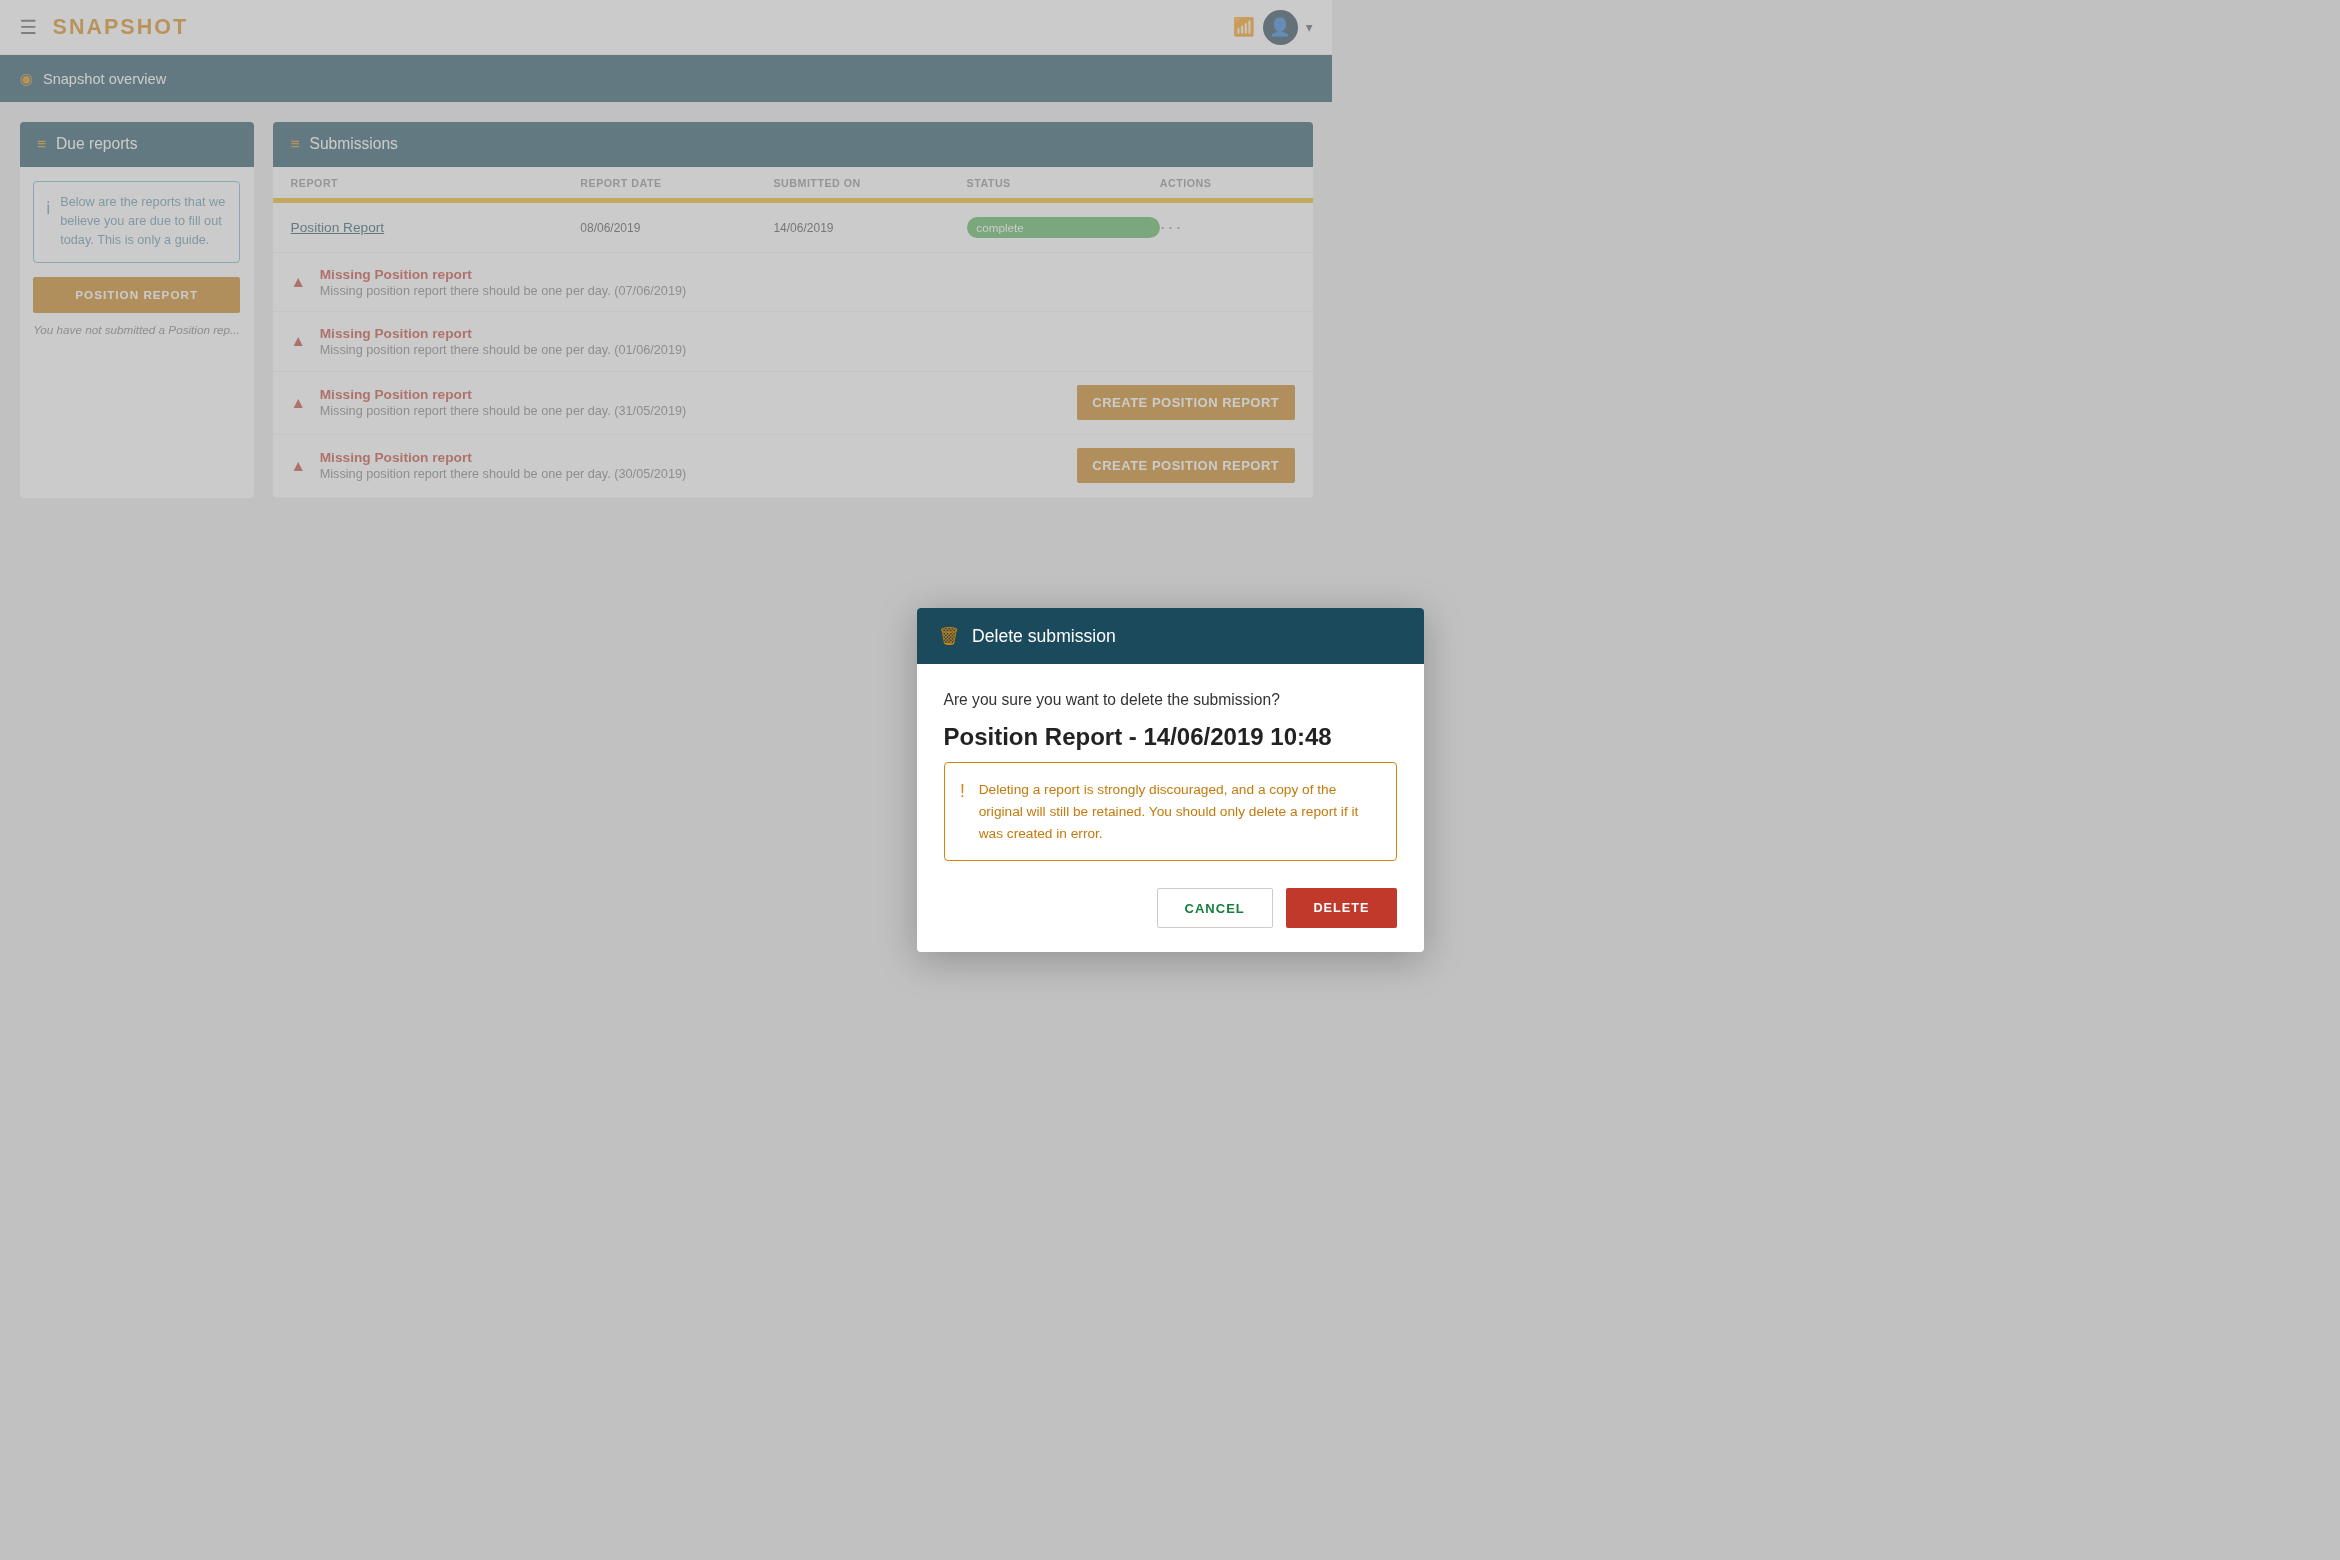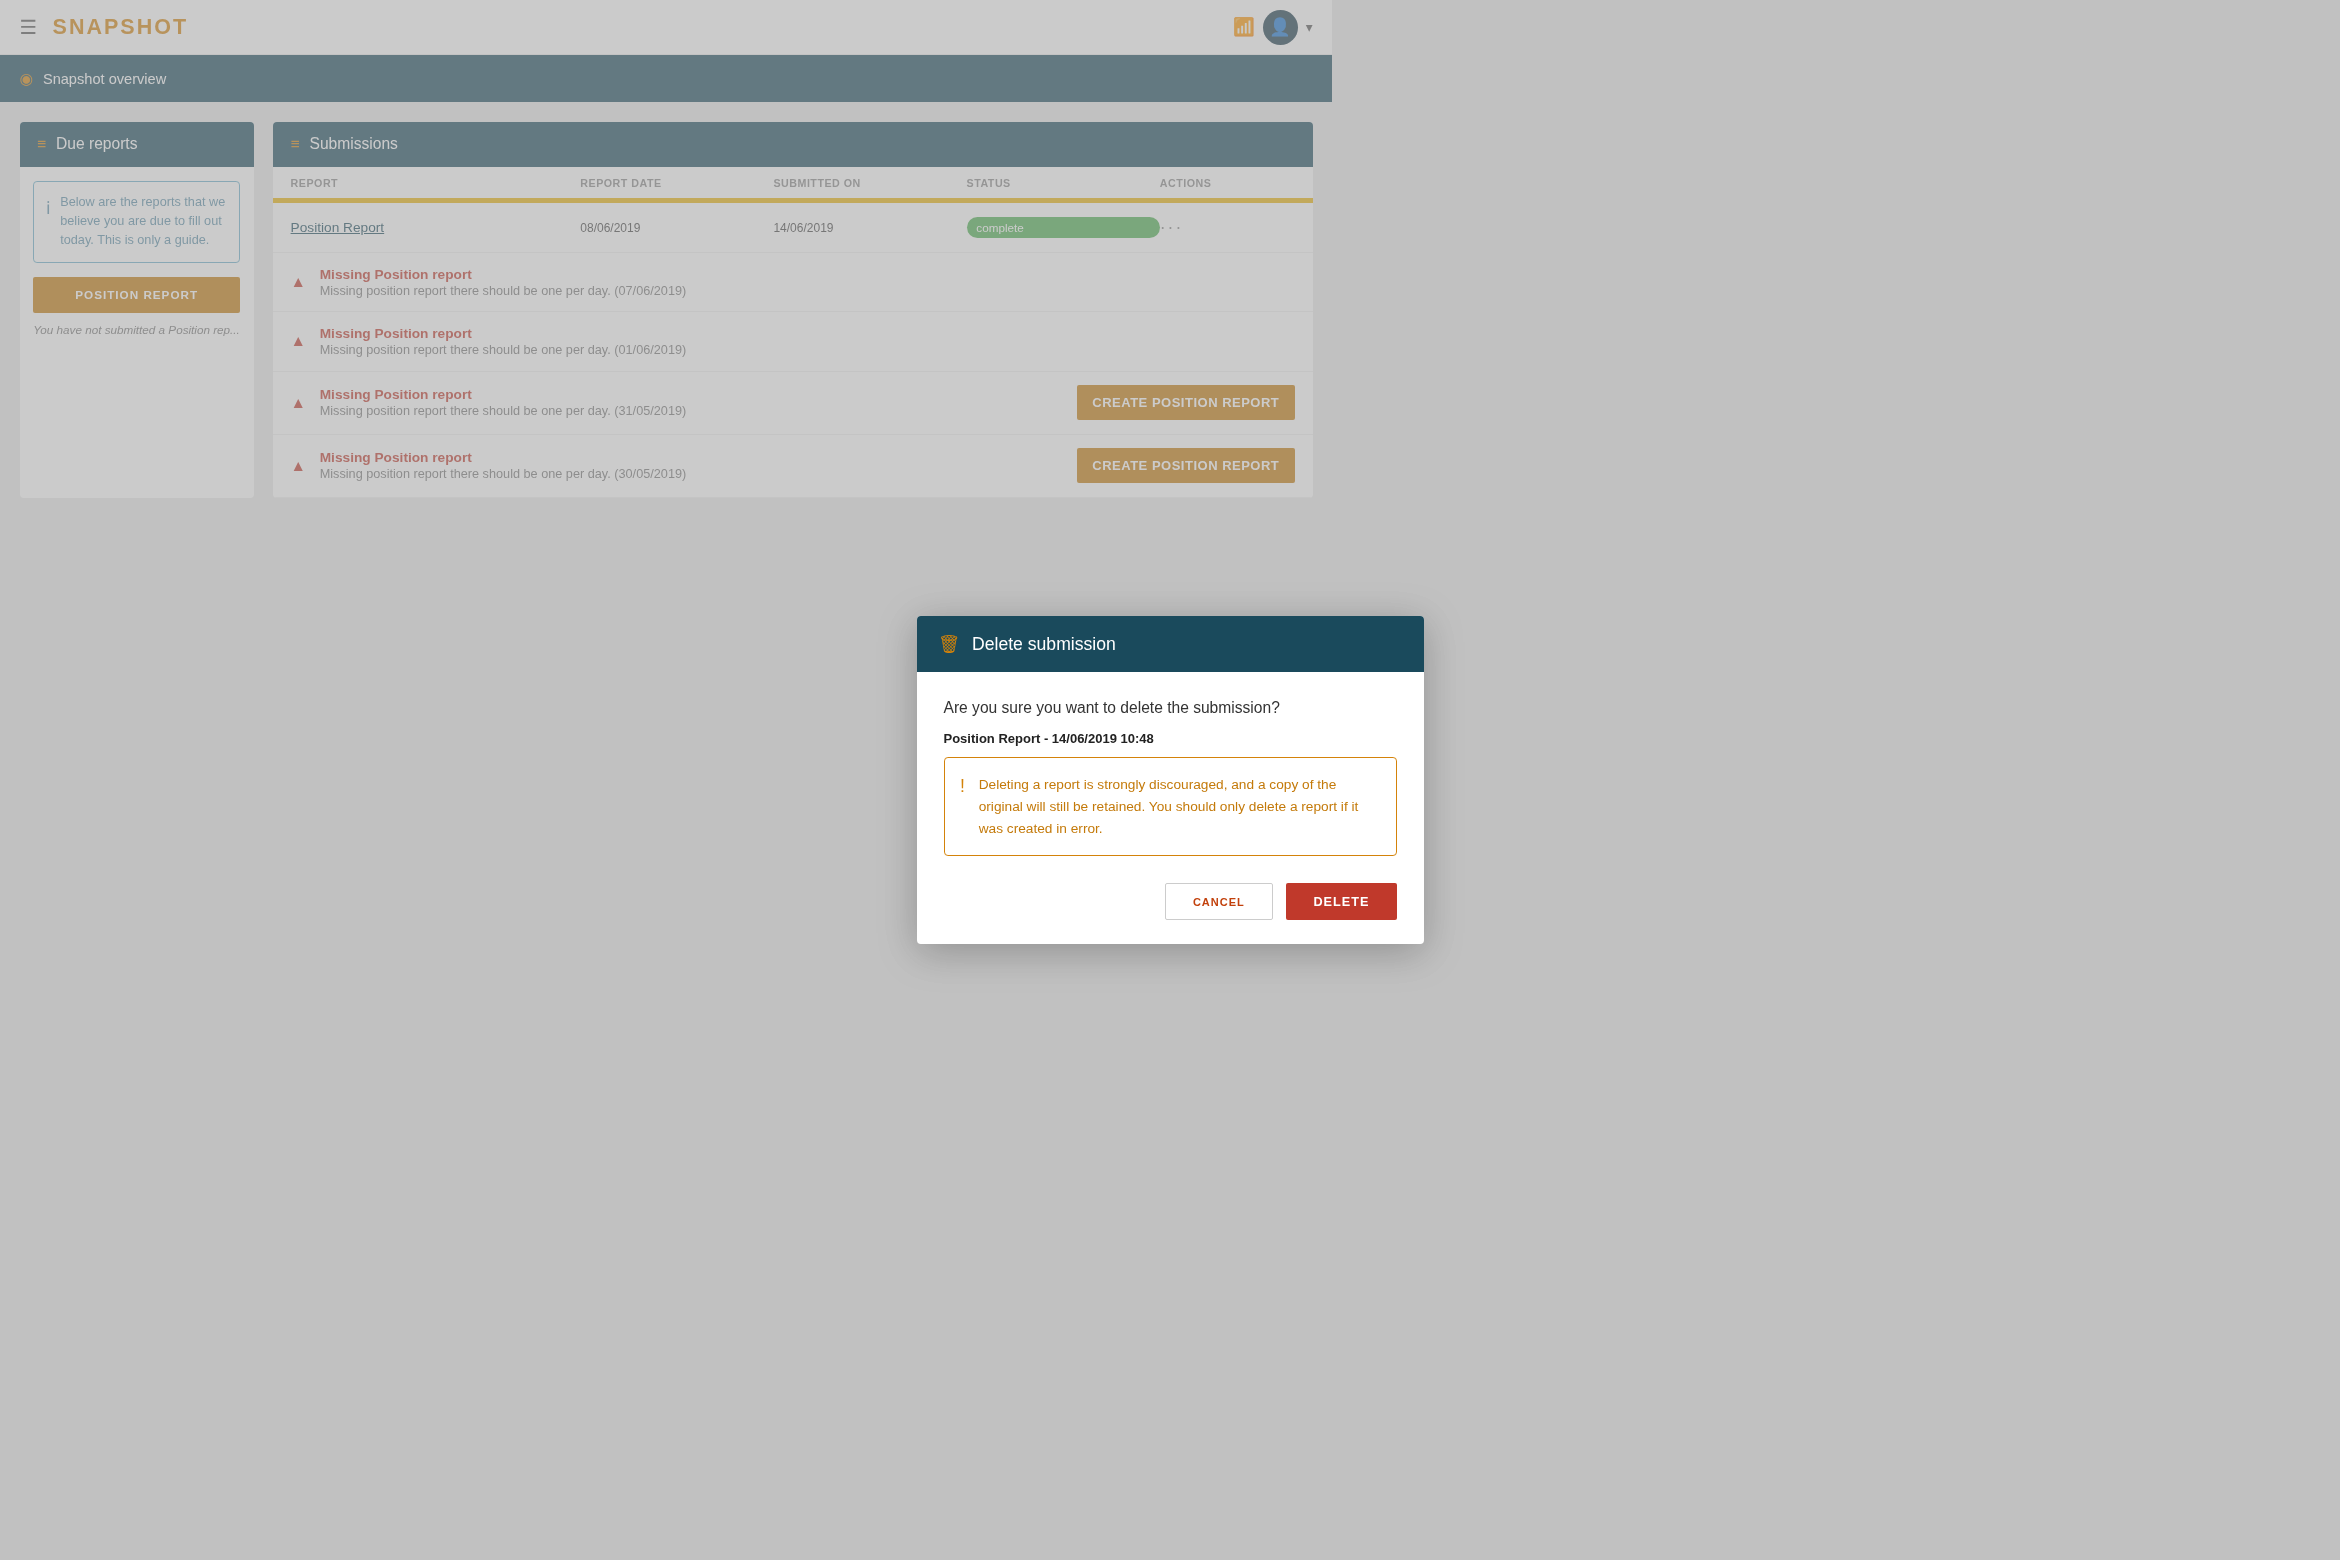--- a/index.html
+++ b/index.html
@@ -224,43 +224,43 @@
       background: #1a4a5c;
       padding: 17.6px 21.5px;
       display: flex;
       align-items: center;
       gap: 11.7px;
     }
     .modal-header-icon { color: #d4830a; font-size: 17.6px; }
     .modal-header-title { color: #fff; font-size: 17.6px; font-weight: 500; }
     .modal-body { padding: 27px 27px 23.4px; }
     .modal-question { font-size: 15.6px; color: #333; margin-bottom: 13.7px; }
-    .modal-submission-name { font-size: 13px; font-weight: 700; color: #222; margin-bottom: 11px; }
+    .modal-submission-name { font-size: 24px; font-weight: 700; color: #222; margin-bottom: 11px; }
     .modal-warning-box {
       border: 1.5px solid #d4830a;
       border-radius: 3.9px;
       padding: 15.6px;
       display: flex;
       gap: 13.7px;
       align-items: flex-start;
       margin-bottom: 27px;
     }
     .modal-warning-icon { color: #d4830a; font-size: 17.6px; flex-shrink: 0; margin-top: 2px; }
     .modal-warning-text { color: #c47a0a; font-size: 13.7px; line-height: 1.6; }
     .modal-actions {
       display: flex;
       justify-content: flex-end;
       gap: 13.7px;
     }
     .cancel-btn {
       background: #fff;
-      color: #c2410c;
+      color: #15803d;
       border: 1.5px solid #ccc;
       padding: 11.7px 27px;
-      font-size: 11px;
+      font-size: 13px;
       font-weight: 700;
       letter-spacing: 1px;
       cursor: pointer;
       border-radius: 2px;
     }
     .delete-btn {
       background: #c0392b;
       color: #fff;
       border: none;
       padding: 11.7px 27px;

